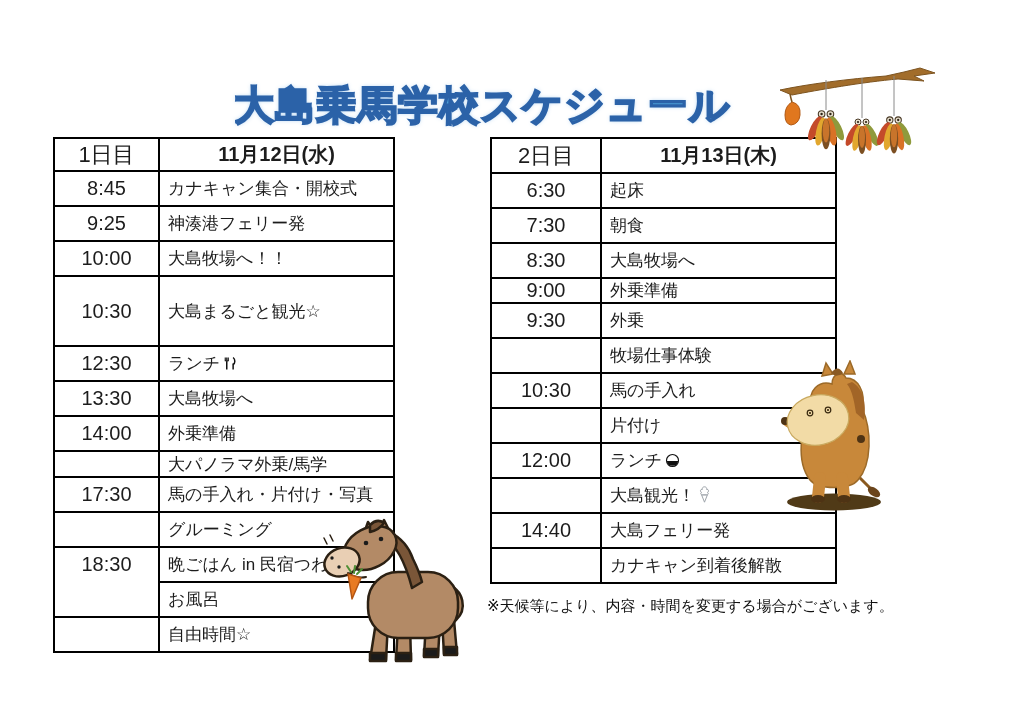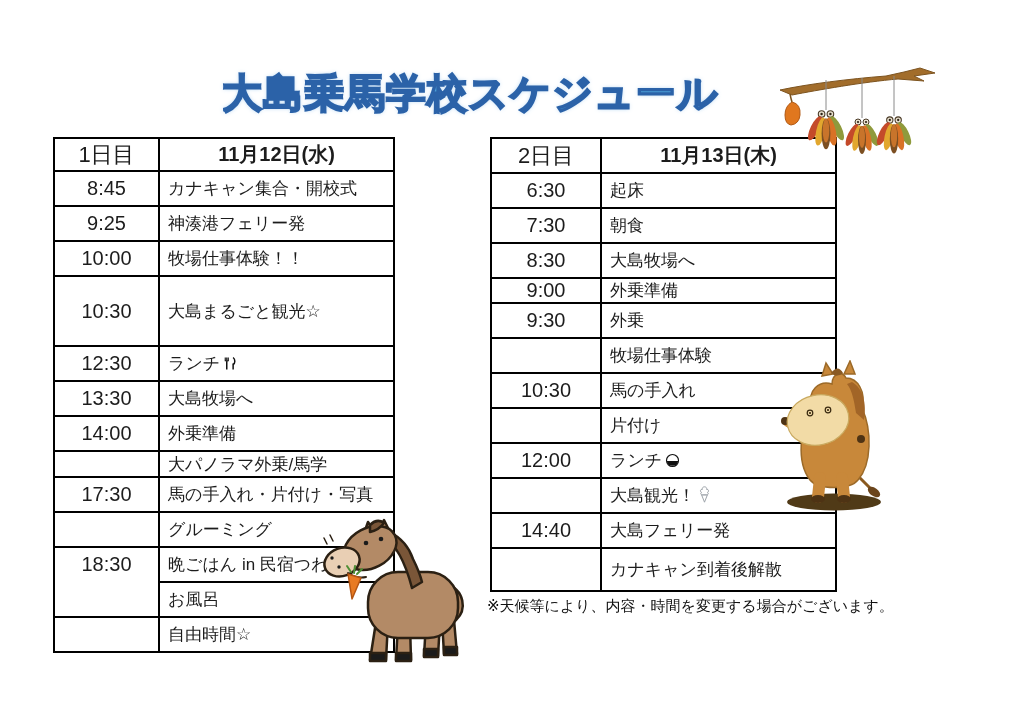--- a/index.html
+++ b/index.html
@@ -1,18 +1,18 @@
 <!DOCTYPE html>
 <html><head>
 <meta charset="utf-8">
 <style>
   html,body{margin:0;padding:0;background:#fff;}
   .page{position:relative;width:1024px;height:711px;background:#fff;overflow:hidden;
         font-family:"Liberation Sans","DejaVu Sans",sans-serif;color:#1c1c1c;}
-  .title{position:absolute;left:222px;top:66px;margin:0;font-size:40px;font-weight:bold;
+  .title{position:absolute;left:222px;top:66px;margin:12px;font-size:40px;font-weight:bold;
          color:var(--title-fill,#4c9fd6);-webkit-text-stroke:2px var(--title-outline,#2b62a8);
          text-shadow:0 0 4px rgba(140,190,235,.85);letter-spacing:1px;white-space:nowrap;}
   table.sched{position:absolute;border-collapse:collapse;table-layout:fixed;background:#fff;z-index:1;}
   .sched th,.sched td{border:2px solid #000;padding:0;overflow:hidden;}
   .sched th.day{font-size:22px;font-weight:400;text-align:center;}
   .sched th.date{font-size:20px;font-weight:700;text-align:center;}
   .sched td.t{font-size:20px;text-align:center;vertical-align:middle;}
   .sched td.t.vtop{vertical-align:top;padding-top:5px;}
   .sched td.a{font-size:17px;text-align:left;padding-left:8px;vertical-align:middle;white-space:nowrap;}
   .icn{display:inline-block;vertical-align:-2px;margin-left:3px;}
@@ -70,21 +70,21 @@
         <tr style="height: 35px; padding-left: 39px;">
           <td class="t">8:45</td>
           <td class="a"><span>カナキャン集合・開校式</span></td>
         </tr>
         <tr style="height: 35px;">
           <td class="t">9:25</td>
           <td class="a"><span>神湊港フェリー発</span></td>
         </tr>
         <tr style="height: 35px;">
           <td class="t">10:00</td>
-          <td class="a"><span>牧場仕事体験！！</span></td>
+          <td class="a"><span>大島牧場へ！！</span></td>
         </tr>
         <tr style="height: 70px;">
           <td class="t">10:30</td>
           <td class="a"><span>大島まるごと観光☆</span></td>
         </tr>
         <tr style="height: 35px;">
           <td class="t">12:30</td>
           <td class="a"><span>ランチ</span><span class="icn"><svg width="15" height="15" viewBox="0 0 20 20">
                 <g stroke="#111" fill="none">
                   <path d="M3 2v5M5 2v5M7 2v5" stroke-width="1.5"></path>
@@ -186,21 +186,21 @@
                 <g fill="#fff" stroke="#9aa0a6" stroke-width="1.2" stroke-linejoin="round">
                   <path d="M8 1c2 0 3.2 1.6 2.6 3.2h.6c2.1 0 2.6 3 .5 3.6 1.6 1 1 3.2-1 3.2H5.3c-2 0-2.6-2.2-1-3.2-2.1-.6-1.6-3.6.5-3.6h.6C4.8 2.6 6 1 8 1z"></path>
                   <path d="M4.5 11.2 8 20l3.5-8.8z"></path>
                 </g>
               </svg></span></td>
         </tr>
         <tr style="height: 35px;">
           <td class="t">14:40</td>
           <td class="a"><span>大島フェリー発</span></td>
         </tr>
-        <tr style="height: 43px; margin-left: 6px;">
+        <tr style="height: 35px; margin-left: 6px;">
           <td class="t"></td>
           <td class="a"><span>カナキャン到着後解散</span></td>
         </tr>
       </tbody>
   </table>
 
   <svg class="deco" style="left:318px;top:512px;width:150px;height:160px" viewBox="0 0 150 160">
     <g stroke="#2b2013" stroke-width="2.5" stroke-linejoin="round" stroke-linecap="round">
       <path d="M128 72 C147 78 149 98 138 108 C131 114 121 109 124 99 C130 91 128 80 119 77 Z" fill="#a87f5c"></path>
       <path d="M58 110 L52 148 H68 L70 110 Z" fill="#b38a66"></path>

